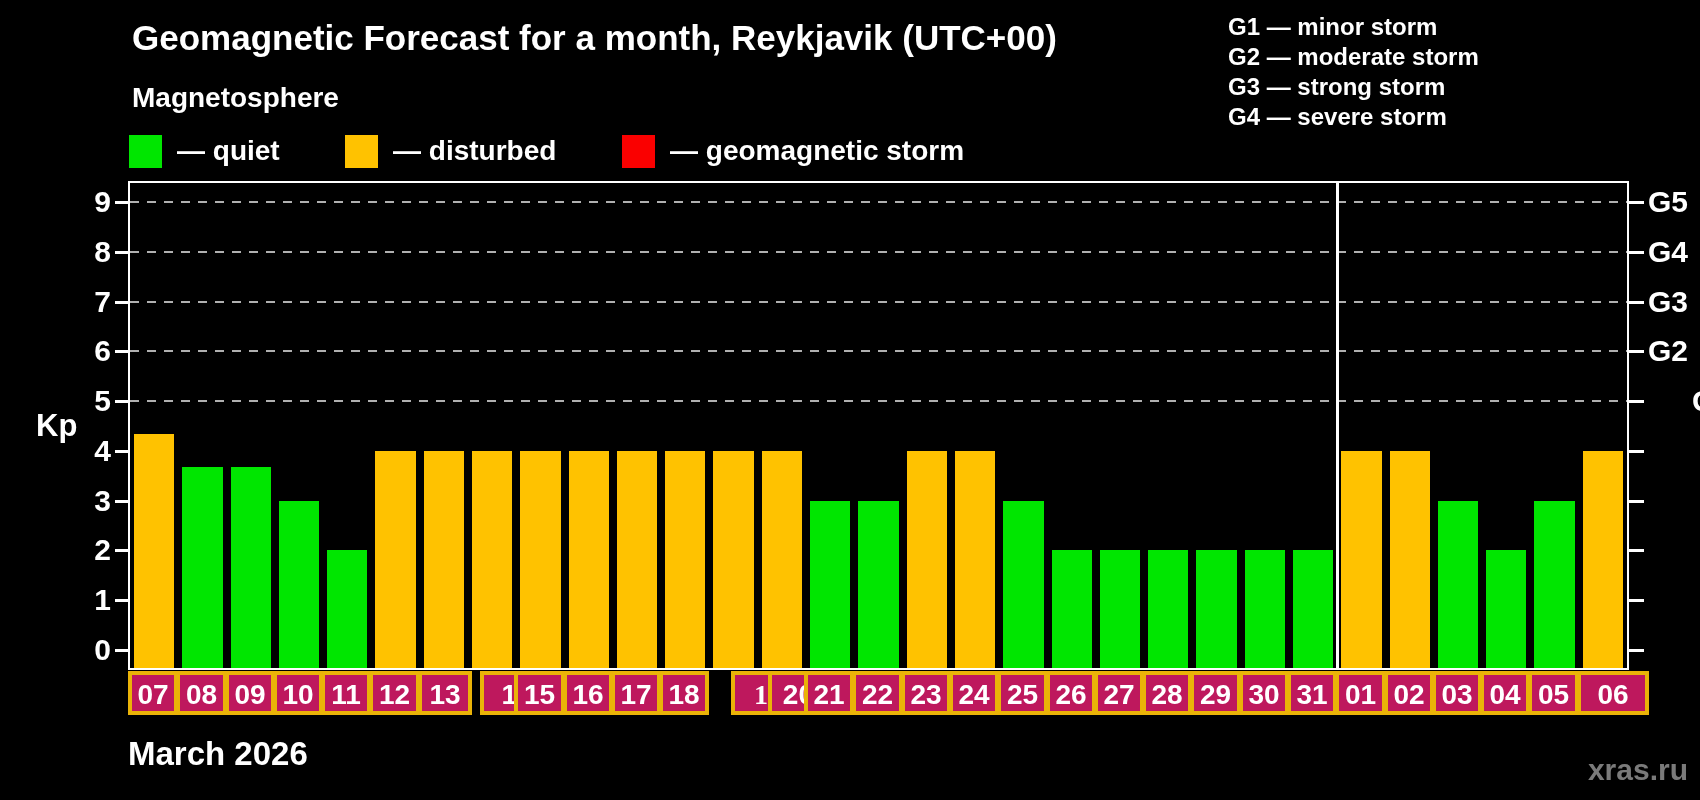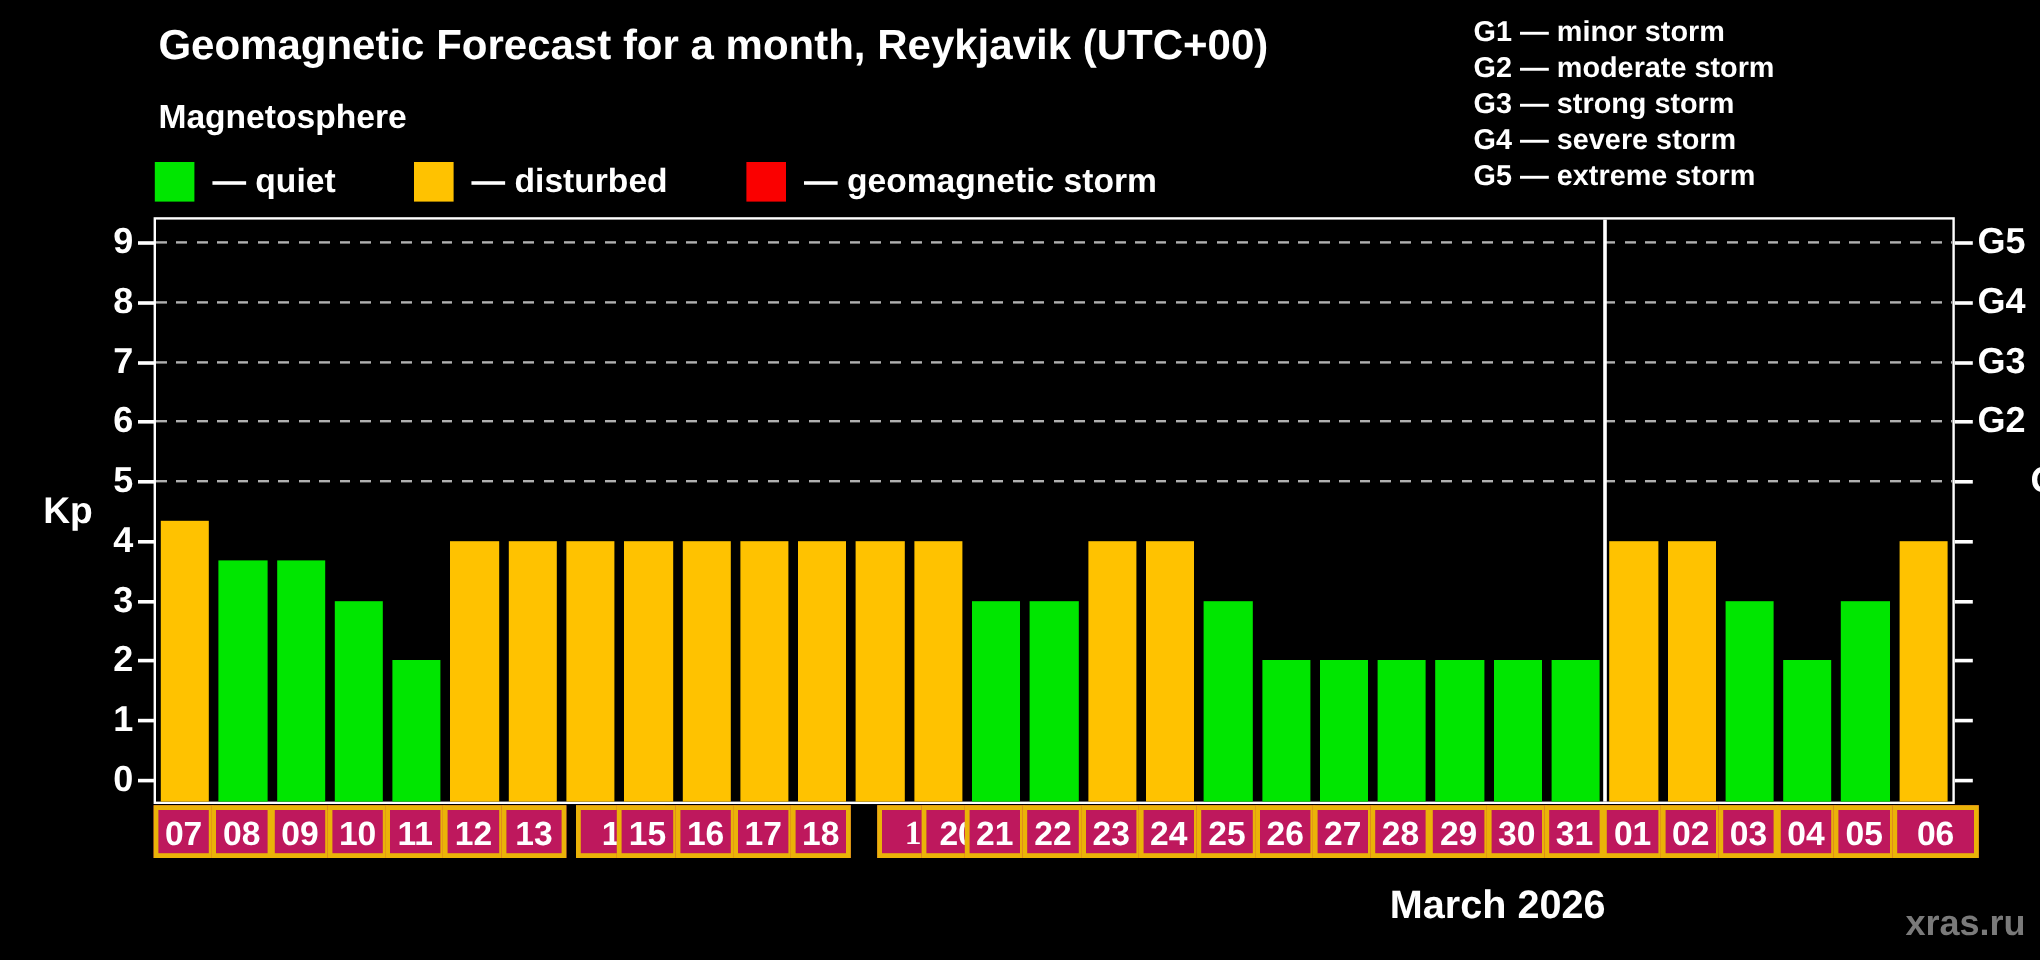--- a/index.html
+++ b/index.html
@@ -18,21 +18,21 @@
             background:repeating-linear-gradient(to right,#b0b0b0 0 9px,transparent 9px 17px);}
   .bar{position:absolute;bottom:0;}
   .separator{position:absolute;top:0;height:100%;width:3px;background:#fff;}
   .tick{height:3px;background:#fff;}
   .ytick-label{width:55px;text-align:right;font-size:30px;font-weight:bold;line-height:36px;}
   .gtick-label{font-size:30px;font-weight:bold;line-height:36px;white-space:nowrap;}
   .kp-label{left:36px;top:408px;font-size:31px;font-weight:bold;}
   .day-row{left:128px;top:671px;width:1501px;height:44px;}
   .day-box{position:absolute;top:0;height:44px;border:4px solid #eab308;box-sizing:border-box;
            background:#be185d;text-align:center;font-size:28px;font-weight:bold;line-height:40px;}
-  .xlabel{left:128px;top:735px;width:1210px;text-align:right;font-size:33px;font-weight:bold;}
+  .xlabel{left:128px;top:735px;width:1210px;text-align:left;font-size:33px;font-weight:bold;}
   .watermark{right:12px;top:753px;font-size:30px;font-weight:bold;color:#7a7a7a;}
 </style>
 </head>
 <body>
 
 <div class="chart-wrap">
 
   <div class="abs title">Geomagnetic Forecast for a month, Reykjavik (UTC+00)</div>
   <div class="abs subtitle">Magnetosphere</div>
 
@@ -47,21 +47,20 @@
   <div class="abs legend-item" style="left:622px">
     <span class="legend-swatch" style="background: rgb(250, 0, 0);"></span>
     <span class="legend-label">— geomagnetic storm</span>
   </div>
 
   <div class="abs g-legend">
       <div>G1 — minor storm</div>
       <div>G2 — moderate storm</div>
       <div>G3 — strong storm</div>
       <div>G4 — severe storm</div>
-      <div>G5 — extreme storm</div>
     </div>
 
   <div class="abs kp-label">Kp</div>
 
   <div class="abs plot">
       <div class="gridline" style="top: 217.1px;"></div>
       <div class="gridline" style="top: 167.32px;"></div>
       <div class="gridline" style="top: 117.54px;"></div>
       <div class="gridline" style="top: 67.76px;"></div>
       <div class="gridline" style="top: 17.98px;"></div>

